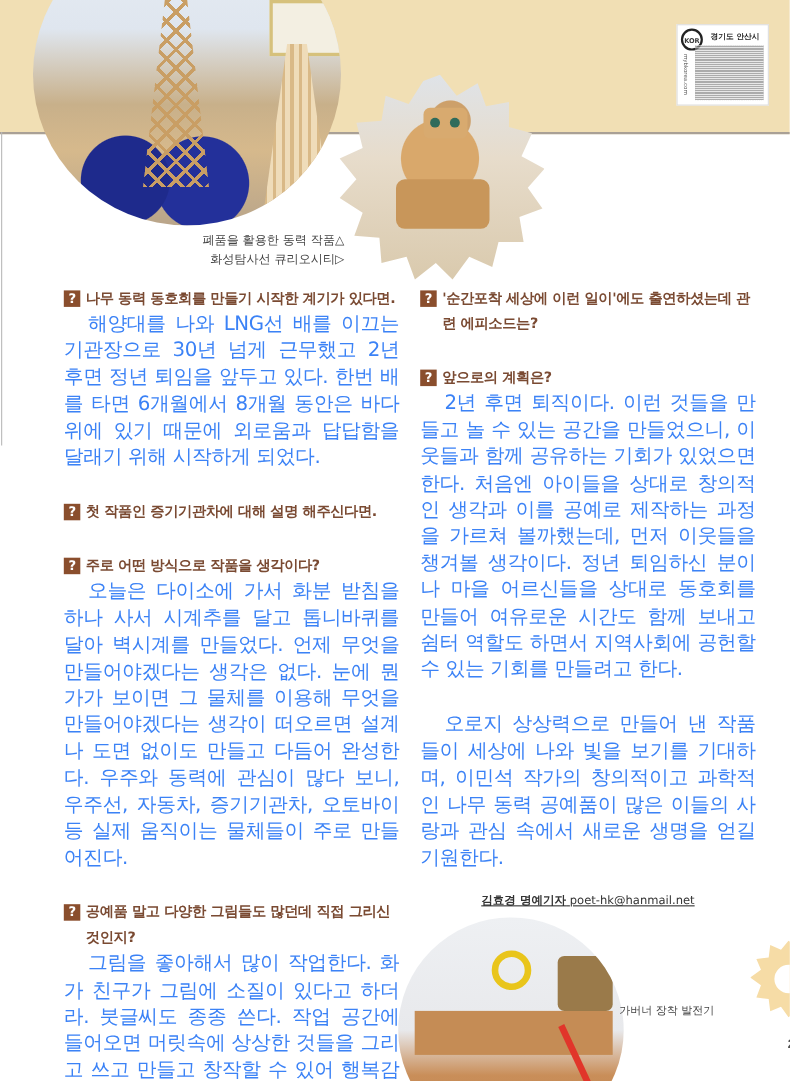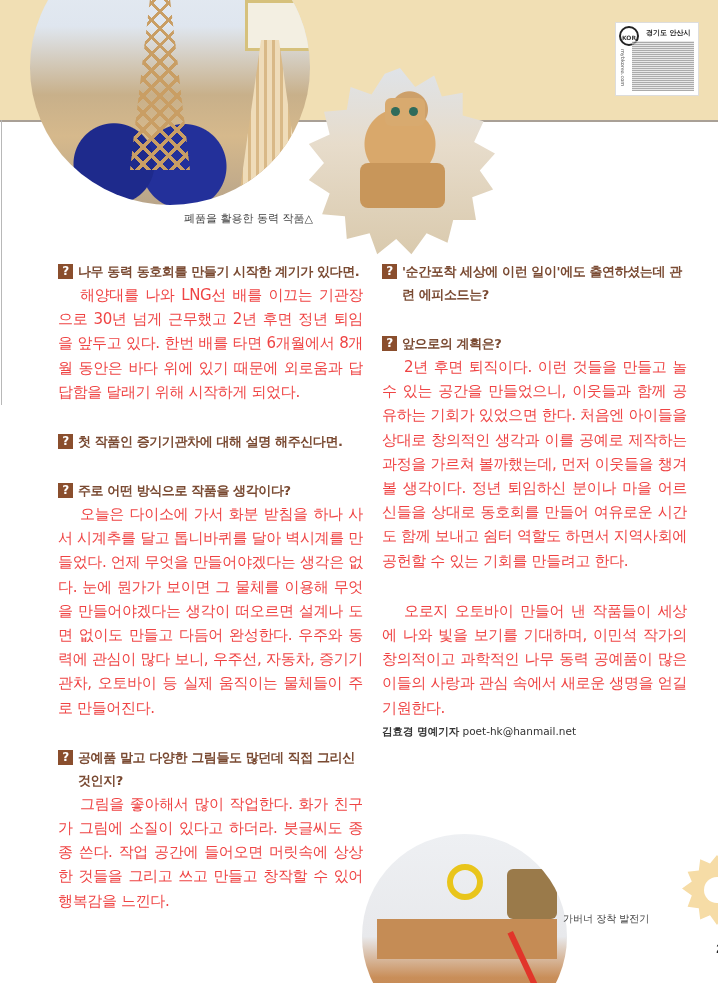--- a/index.html
+++ b/index.html
@@ -100,27 +100,27 @@
     font-size: 13px; line-height: 23px; font-weight: bold; color: #7a4a32;
     letter-spacing: -0.4px;
   }
   .q .qmark {
     flex: 0 0 auto; width: 15px; height: 15px; margin-top: 4px; margin-right: 5px;
     background: #8a4e2d; color: #fff; font-size: 12px; line-height: 15px;
     text-align: center; font-weight: bold;
   }
   .q .qtext { flex: 1; }
   .a {
-    font-size: 15px; line-height: 24.2px; color: #ef4444;
+    font-size: 18px; line-height: 24.2px; color: #3b82f6;
     text-indent: 22px; text-align: justify; letter-spacing: -0.35px;
     margin: 0;
   }
   .closing { margin-top: 20px; }
   .byline {
-    text-align: left; font-size: 10.5px; line-height: 22px; color: #333; margin-top: 0;
+    text-align: center; font-size: 10.5px; line-height: 22px; color: #333; margin-top: 16px; text-decoration: underline;
   }
   .byline b { font-weight: bold; }
   
   .photo3 {
     position: absolute; left: 362px; top: 834px; width: 205px; height: 205px;
     border-radius: 50%; overflow: hidden;
     background: linear-gradient(180deg, #eef0f3 0%, #e8e9ec 50%, #c98e59 70%, #b97e4b 100%);
   }
   .photo3 .wheel {
     position: absolute; left: 85px; top: 30px; width: 36px; height: 36px; border-radius: 50%;
@@ -170,20 +170,21 @@
 <div class="photo2">
   <div class="robot-head">
     <span class="eye" style="left:6px;top:9px;"></span>
     <span class="eye" style="left:24px;top:9px;"></span>
   </div>
   <div class="robot-body"></div>
 </div>
 
 <div class="caption-top">
   <div>폐품을 활용한 동력 작품△</div>
+  <div>화성탐사선 큐리오시티▷</div>
 </div>
 
 <div class="qr-badge">
   <div class="kor">KOR</div>
   <div class="region">경기도 안산시</div>
   <div class="vertical">mybkorea.com</div>
   <div class="code"></div>
 </div>
 
 <div class="col left">
@@ -223,21 +224,21 @@
       <span class="qtext">'순간포착 세상에 이런 일이'에도 출연하셨는데 관련 에피소드는?</span>
     </div>
   </div>
   <div class="qa">
     <div class="q">
       <span class="qmark">?</span>
       <span class="qtext">앞으로의 계획은?</span>
     </div>
     <p class="a">2년 후면 퇴직이다. 이런 것들을 만들고 놀 수 있는 공간을 만들었으니, 이웃들과 함께 공유하는 기회가 있었으면 한다. 처음엔 아이들을 상대로 창의적인 생각과 이를 공예로 제작하는 과정을 가르쳐 볼까했는데, 먼저 이웃들을 챙겨볼 생각이다. 정년 퇴임하신 분이나 마을 어르신들을 상대로 동호회를 만들어 여유로운 시간도 함께 보내고 쉼터 역할도 하면서 지역사회에 공헌할 수 있는 기회를 만들려고 한다.</p>
   </div>
-  <p class="a closing">오로지 오토바이 만들어 낸 작품들이 세상에 나와 빛을 보기를 기대하며, 이민석 작가의 창의적이고 과학적인 나무 동력 공예품이 많은 이들의 사랑과 관심 속에서 새로운 생명을 얻길 기원한다.</p>
+  <p class="a closing">오로지 상상력으로 만들어 낸 작품들이 세상에 나와 빛을 보기를 기대하며, 이민석 작가의 창의적이고 과학적인 나무 동력 공예품이 많은 이들의 사랑과 관심 속에서 새로운 생명을 얻길 기원한다.</p>
   <div class="byline">
     <b>김효경 명예기자</b>
     <span>poet-hk@hanmail.net</span>
   </div>
 </div>
 
 <div class="photo3">
   <div class="base"></div>
   <div class="wheel"></div>
   <div class="cyl"></div>

